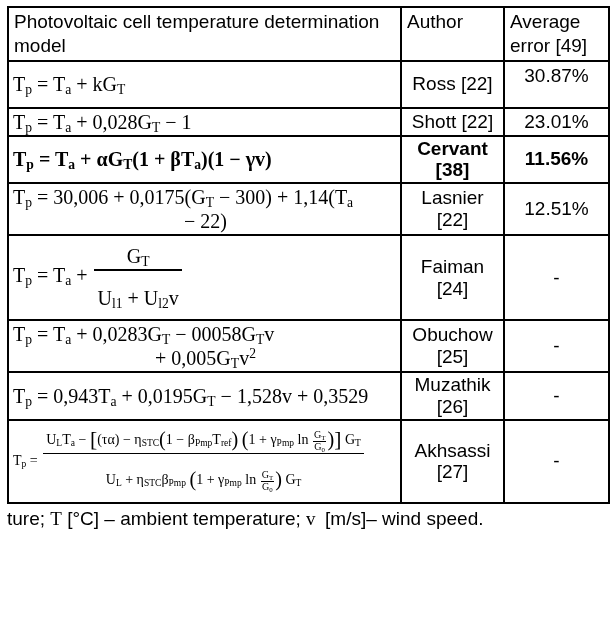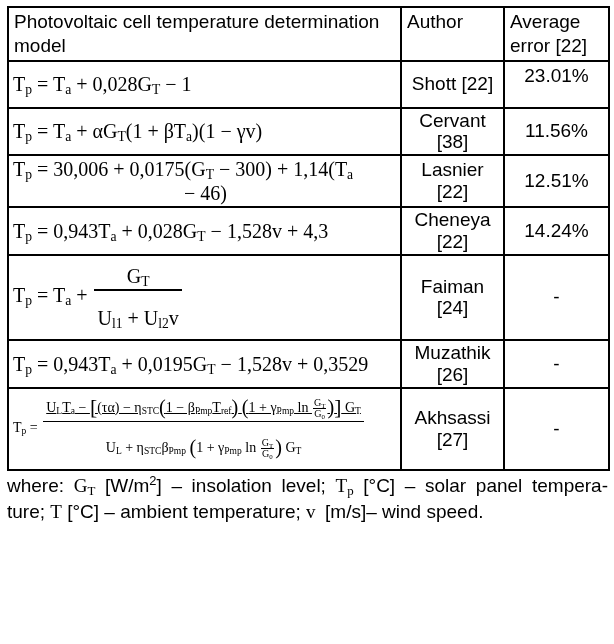--- a/index.html
+++ b/index.html
@@ -38,21 +38,21 @@
     text-align: left;
     vertical-align: top;
     padding: 2px 4px 2px 5px;
     white-space: pre-line;
     line-height: 1.25;
   }
   
   thead tr            { height: 50px; }
   tbody tr:nth-child(1)  { height: 47px; }
   tbody tr:nth-child(2)  { height: 28px; }
-  tbody tr:nth-child(3)  { height: 45px; }
+  tbody tr:nth-child(3)  { height: 45px; font-weight: bold; }
   tbody tr:nth-child(4)  { height: 46px; }
   tbody tr:nth-child(5)  { height: 45px; }
   tbody tr:nth-child(6)  { height: 45px; }
   tbody tr:nth-child(7)  { height: 48px; }
   tbody tr:nth-child(8)  { height: 54px; }
   tbody tr:nth-child(9)  { height: 46px; }
   tbody tr:nth-child(10) { height: 70px; }
   tbody tr:nth-child(11) { height: 47px; }
 
   td.formula {
@@ -110,21 +110,21 @@
     vertical-align: middle;
     text-align: center;
     font-size: 0.72em;
     margin: 0 1px;
   }
   .sfrac > .snum { display: block; border-bottom: 1px solid #000; padding: 0 1px; line-height: 1.05; }
   .sfrac > .sden { display: block; padding: 0 1px; line-height: 1.05; }
   .bp { font-size: 1.45em; line-height: 0; vertical-align: -0.1em; }
   .bk { font-size: 1.55em; line-height: 0; vertical-align: -0.1em; }
   .fsmall { font-size: 14px; }
-  .fsmall .frac > .num { border-bottom-width: 1.5px; text-decoration: underline; }
+  .fsmall .frac > .num { border-bottom-width: 1.5px; }
 
   
   .footnote {
     width: 601px;
     margin-top: 2px;
     font-size: 19px;
     line-height: 26px;
   }
   .footnote .jline { text-align: justify; text-align-last: justify; }
   .mv { font-family: "Liberation Serif", serif; }
@@ -138,68 +138,75 @@
       <col class="c-formula">
       <col class="c-author">
       <col class="c-error">
     </colgroup>
     <thead>
       <tr>
         <th>Photovoltaic cell temperature determination
 model</th>
         <th>Author</th>
         <th>Average
-error [22]</th>
+error [49]</th>
       </tr>
     </thead>
     <tbody>
+      <tr>
+        <td class="formula">T<sub>p</sub> = T<sub>a</sub> + kG<sub>T</sub></td>
+        <td class="author">Ross [22]</td>
+        <td class="error">30.87%</td>
+      </tr>
       <tr>
         <td class="formula">T<sub>p</sub> = T<sub>a</sub> + 0,028G<sub>T</sub> − 1</td>
         <td class="author">Shott [22]</td>
         <td class="error">23.01%</td>
       </tr>
       <tr>
         <td class="formula">T<sub>p</sub> = T<sub>a</sub> + αG<sub>T</sub>(1 + βT<sub>a</sub>)(1 − γv)</td>
         <td class="author">Cervant
 [38]</td>
         <td class="error">11.56%</td>
       </tr>
       <tr>
         <td class="formula">
             <div>T<sub>p</sub> = 30,006 + 0,0175(G<sub>T</sub> − 300) + 1,14(T<sub>a</sub></div>
-            <div class="cline">− 46)</div>
+            <div class="cline">− 22)</div>
           </td>
         <td class="author">Lasnier
 [22]</td>
         <td class="error">12.51%</td>
       </tr>
       <tr>
-        <td class="formula">T<sub>p</sub> = 0,943T<sub>a</sub> + 0,028G<sub>T</sub> − 1,528v + 4,3</td>
-        <td class="author">Cheneya
-[22]</td>
-        <td class="error">14.24%</td>
-      </tr>
-      <tr>
         <td class="formula">T<sub>p</sub> = T<sub>a</sub> + <span class="frac"><span class="num">G<sub>T</sub></span><span class="den">U<sub>l1</sub> + U<sub>l2</sub>v</span></span></td>
         <td class="author">Faiman
 [24]</td>
         <td class="error">-</td>
       </tr>
       <tr>
+        <td class="formula">
+            <div>T<sub>p</sub> = T<sub>a</sub> + 0,0283G<sub>T</sub> − 00058G<sub>T</sub>v</div>
+            <div class="cline">+ 0,005G<sub>T</sub>v<sup>2</sup></div>
+          </td>
+        <td class="author">Obuchow
+[25]</td>
+        <td class="error">-</td>
+      </tr>
+      <tr>
         <td class="formula">T<sub>p</sub> = 0,943T<sub>a</sub> + 0,0195G<sub>T</sub> − 1,528v + 0,3529</td>
         <td class="author">Muzathik
 [26]</td>
         <td class="error">-</td>
       </tr>
       <tr>
         <td class="formula"><span class="fsmall">T<sub>p</sub> = <span class="frac"><span class="num">U<sub>L</sub>T<sub>a</sub> − <span class="bk">[</span>(τα) − η<sub>STC</sub><span class="bp">(</span>1 − β<sub>Pmp</sub>T<sub>ref</sub><span class="bp">)</span> <span class="bp">(</span>1 + γ<sub>Pmp</sub> ln <span class="sfrac"><span class="snum">G<sub>T</sub></span><span class="sden">G<sub>0</sub></span></span><span class="bp">)</span><span class="bk">]</span> G<sub>T</sub></span><span class="den">U<sub>L</sub> + η<sub>STC</sub>β<sub>Pmp</sub> <span class="bp">(</span>1 + γ<sub>Pmp</sub> ln <span class="sfrac"><span class="snum">G<sub>T</sub></span><span class="sden">G<sub>0</sub></span></span><span class="bp">)</span> G<sub>T</sub></span></span></span></td>
         <td class="author">Akhsassi
 [27]</td>
         <td class="error">-</td>
       </tr>
     </tbody>
   </table>
 
   <div class="footnote">
-    <div class="jline">where: <span class="mv">G<sub>T</sub></span> [W/m<sup>2</sup>] – insolation level; <span class="mv">T<sub>p</sub></span> [°C] – solar panel tempera-</div>
     <div>ture; <span class="mv">T</span> [°C] – ambient temperature; <span class="mv">v</span> [m/s]– wind speed.</div>
   </div>
 </div>
 
 </body></html>

